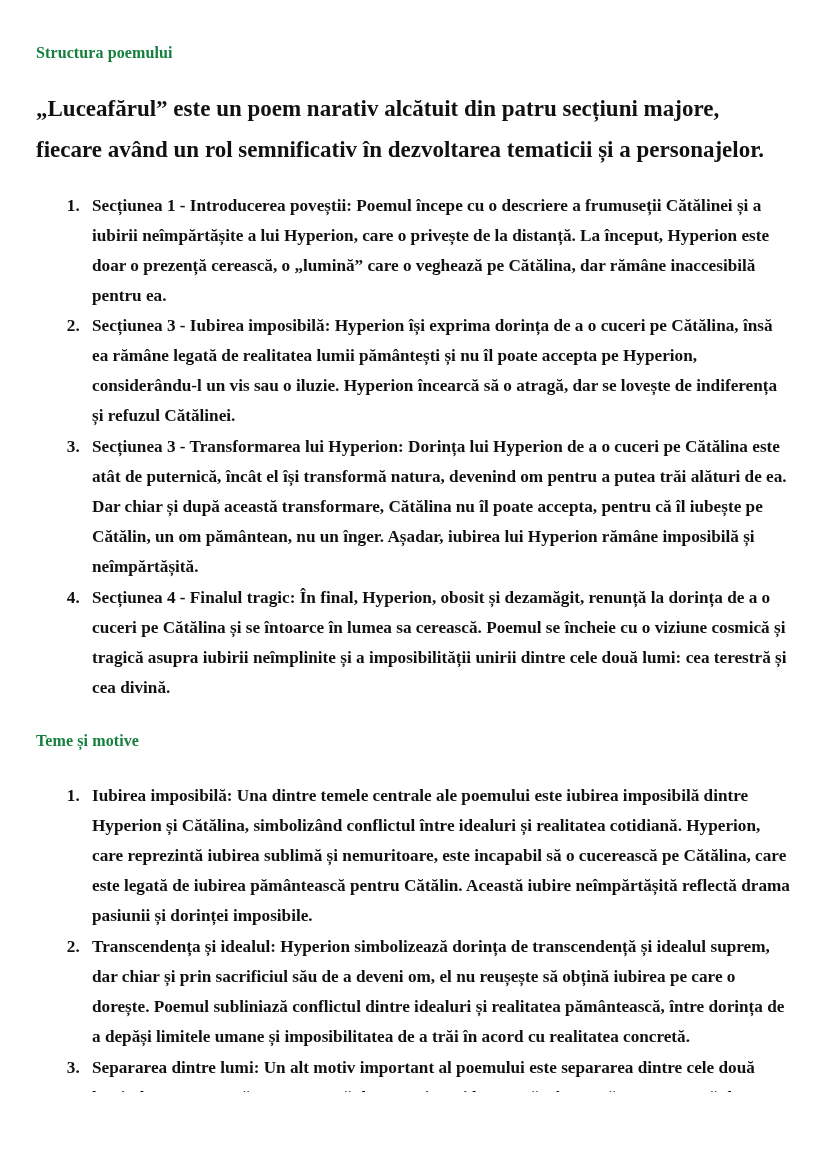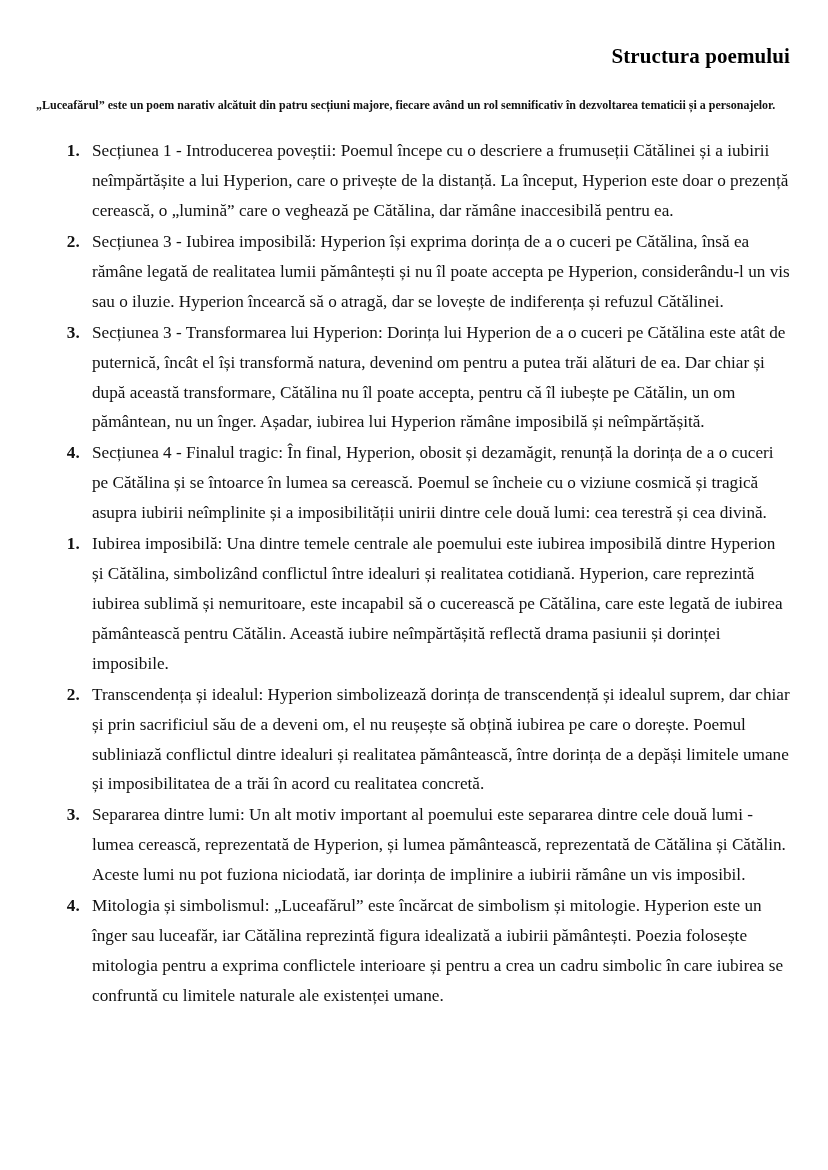--- a/index.html
+++ b/index.html
@@ -18,49 +18,48 @@
   }
   .page {
     position: relative;
     width: 828px;
     height: 1170px;
     box-sizing: border-box;
     padding: 44px 38px 0 36px;
     background: #ffffff;
   }
   .doc-heading {
-    font-size: 21px;
+    font-size: 16px;
     font-weight: bold;
     line-height: 1.18;
     letter-spacing: 0.1px;
     margin: 0 0 26px 0;
-    color: #000000;
-    text-align: right;
+    color: #15803d;
   }
   .doc-heading.second {
     margin-top: 30px;
     margin-bottom: 30px;
   }
   .intro-para {
-    font-size: 12px;
+    font-size: 23px;
     font-weight: bold;
     line-height: 1.78;
     margin: 0 0 20px 0;
     color: #111111;
     max-width: 754px;
   }
   ol.doc-list {
     margin: 0;
     padding: 0 0 0 48px;
     list-style-position: outside;
     max-width: 790px;
   }
   ol.doc-list > li {
     font-size: 17.2px;
-    font-weight: normal;
+    font-weight: bold;
     line-height: 1.74;
     margin: 0 0 1px 0;
     padding-left: 8px;
     color: #111111;
   }
   ol.doc-list > li::marker {
     font-weight: bold;
     font-size: 17.2px;
   }
   .list-text {
@@ -99,20 +98,21 @@
       <li>
         <span class="list-text">Secțiunea 3 - Transformarea lui Hyperion: Dorința lui Hyperion de a o cuceri pe Cătălina este atât de puternică, încât el își transformă natura, devenind om pentru a putea trăi alături de ea. Dar chiar și după această transformare, Cătălina nu îl poate accepta, pentru că îl iubește pe Cătălin, un om pământean, nu un înger. Așadar, iubirea lui Hyperion rămâne imposibilă și neîmpărtășită.</span>
       </li>
       <li>
         <span class="list-text">Secțiunea 4 - Finalul tragic: În final, Hyperion, obosit și dezamăgit, renunță la dorința de a o cuceri pe Cătălina și se întoarce în lumea sa cerească. Poemul se încheie cu o viziune cosmică și tragică asupra iubirii neîmplinite și a imposibilității unirii dintre cele două lumi: cea terestră și cea divină.</span>
       </li>
     </ol>
   </div>
 
   <div class="section-block">
+    <h2 class="doc-heading second">Teme și motive</h2>
 
     <ol class="doc-list">
       <li>
         <span class="list-text">Iubirea imposibilă: Una dintre temele centrale ale poemului este iubirea imposibilă dintre Hyperion și Cătălina, simbolizând conflictul între idealuri și realitatea cotidiană. Hyperion, care reprezintă iubirea sublimă și nemuritoare, este incapabil să o cucerească pe Cătălina, care este legată de iubirea pământească pentru Cătălin. Această iubire neîmpărtășită reflectă drama pasiunii și dorinței imposibile.</span>
       </li>
       <li>
         <span class="list-text">Transcendența și idealul: Hyperion simbolizează dorința de transcendență și idealul suprem, dar chiar și prin sacrificiul său de a deveni om, el nu reușește să obțină iubirea pe care o dorește. Poemul subliniază conflictul dintre idealuri și realitatea pământească, între dorința de a depăși limitele umane și imposibilitatea de a trăi în acord cu realitatea concretă.</span>
       </li>
       <li>
         <span class="list-text">Separarea dintre lumi: Un alt motiv important al poemului este separarea dintre cele două lumi - lumea cerească, reprezentată de Hyperion, și lumea pământească, reprezentată de Cătălina și Cătălin. Aceste lumi nu pot fuziona niciodată, iar dorința de implinire a iubirii rămâne un vis imposibil.</span>

